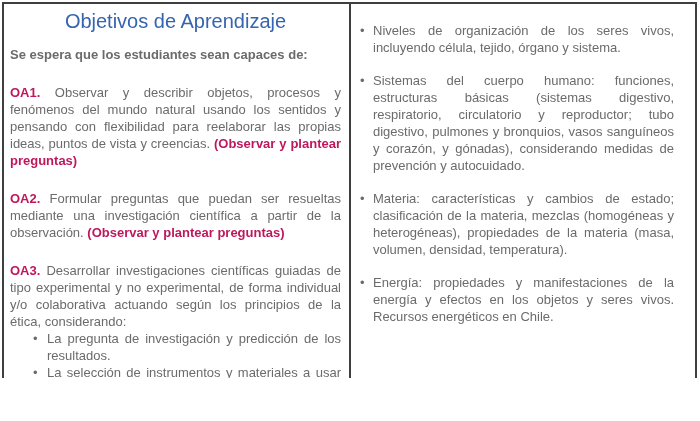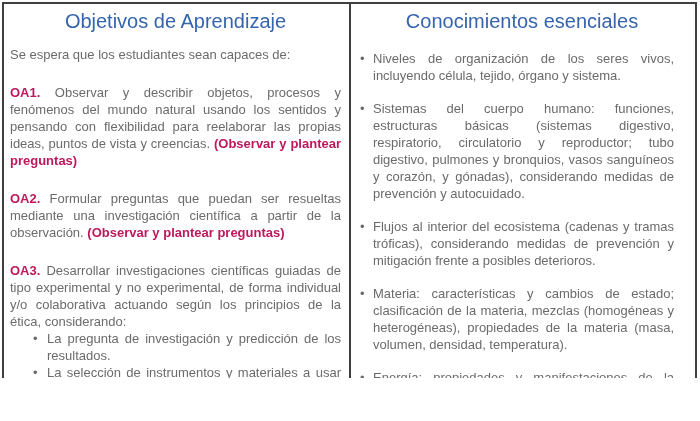--- a/index.html
+++ b/index.html
@@ -41,20 +41,21 @@
     font-size: 20px;
     line-height: 26px;
     font-weight: 400;
     color: #3565ae;
     text-align: center;
     margin: 2px 0 0 0;
   }
   .intro {
     margin: 12px 0 0 0;
     text-align: justify;
+    font-weight: bold;
   }
   .para {
     margin: 21px 0 0 0;
     text-align: justify;
   }
   .bold { font-weight: bold; color: #be185d; }
   ul.sub-bullets {
     list-style: none;
     margin: 0 0 0 23px;
     padding: 0;
@@ -111,28 +112,26 @@
           <li>La pregunta de investigación y predicción de los resultados.</li>
 
 
           <li>La selección de instrumentos y materiales a usar de acuerdo a las variables de estudio.</li>
 
           <li>La medición y registro de datos.</li>
         </ul>
     </section>
 
     <section class="cell right">
-      <h1 class="col-title">Conocimientos esenciales</h1>
       <ul class="bullets">
 
           <li>Niveles de organización de los seres vivos, incluyendo célula, tejido, órgano y sistema.</li>
 
           <li>Sistemas del cuerpo humano: funciones, estructuras básicas (sistemas digestivo, respiratorio, circulatorio y reproductor; tubo digestivo, pulmones y bronquios, vasos sanguíneos y corazón, y gónadas), considerando medidas de prevención y autocuidado.</li>
 
-          <li>Flujos al interior del ecosistema (cadenas y tramas tróficas), considerando medidas de prevención y mitigación frente a posibles deterioros.</li>
 
           <li>Materia: características y cambios de estado; clasificación de la materia, mezclas (homogéneas y heterogéneas), propiedades de la materia (masa, volumen, densidad, temperatura).</li>
 
           <li>Energía: propiedades y manifestaciones de la energía y efectos en los objetos y seres vivos. Recursos energéticos en Chile.</li>
         </ul>
     </section>
 
   </div>
 </div>
 

